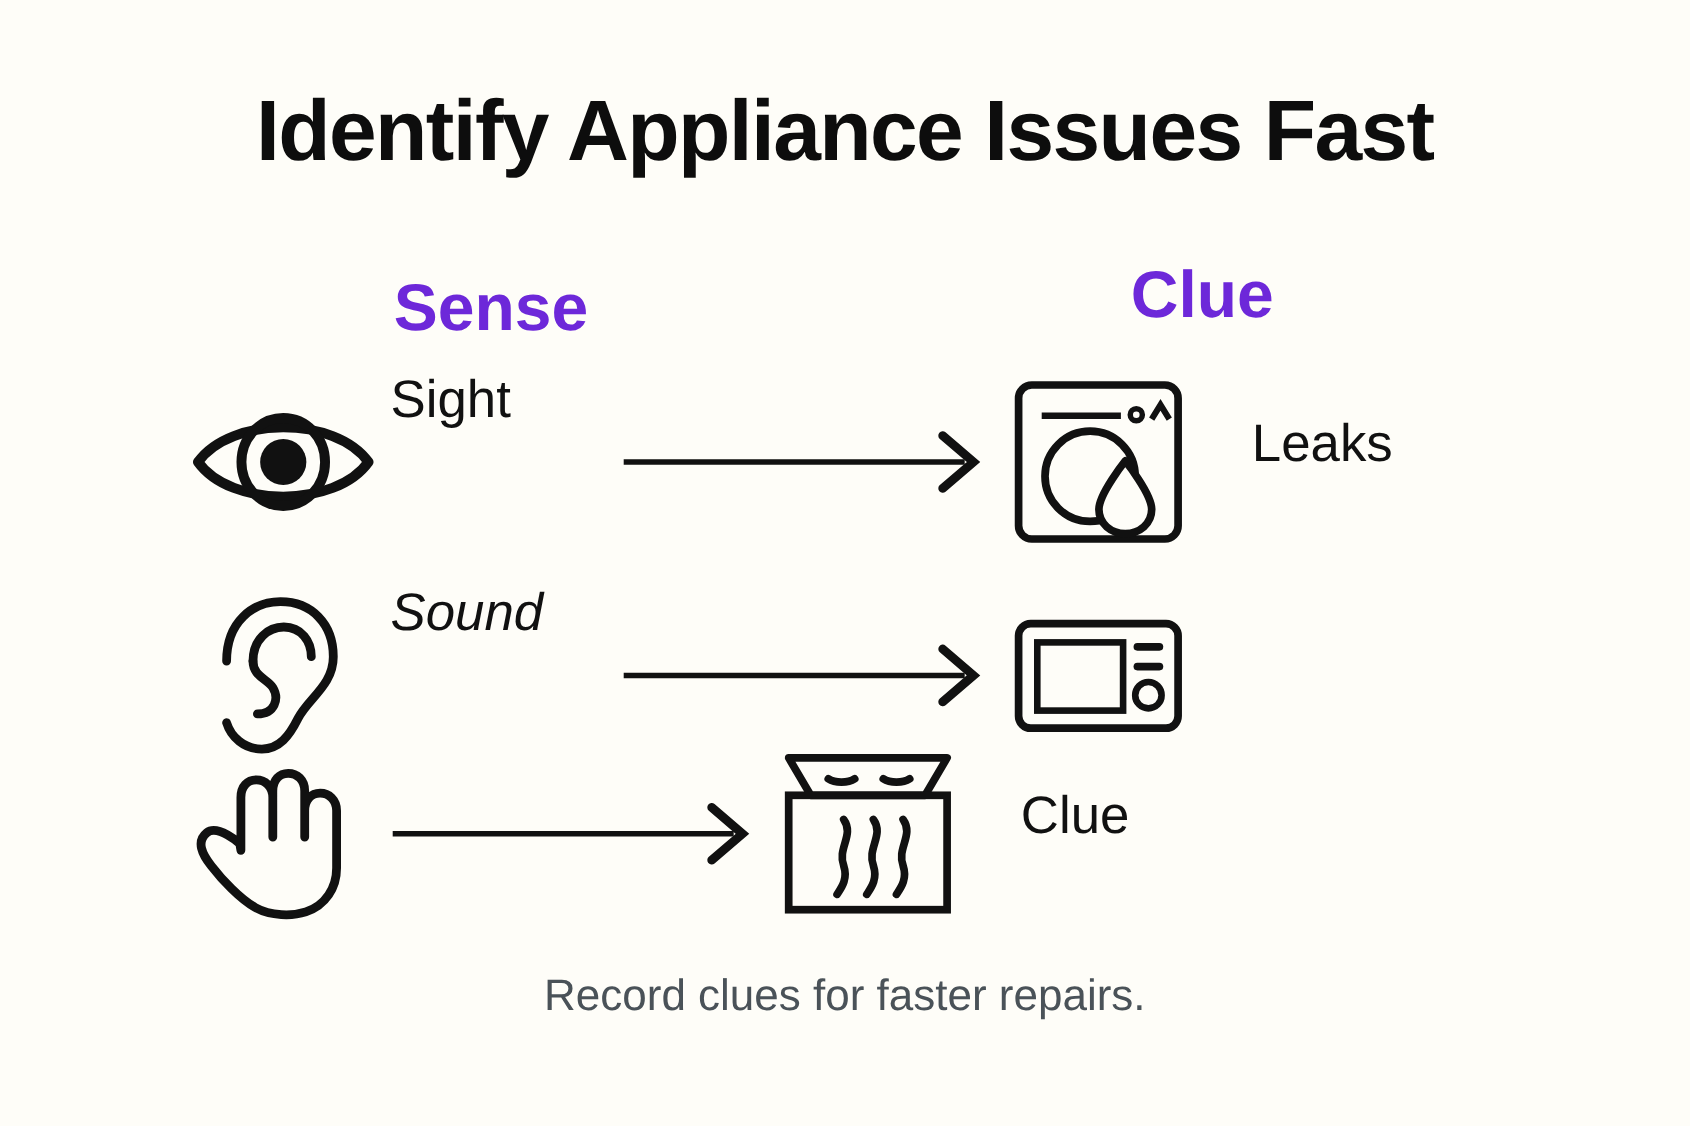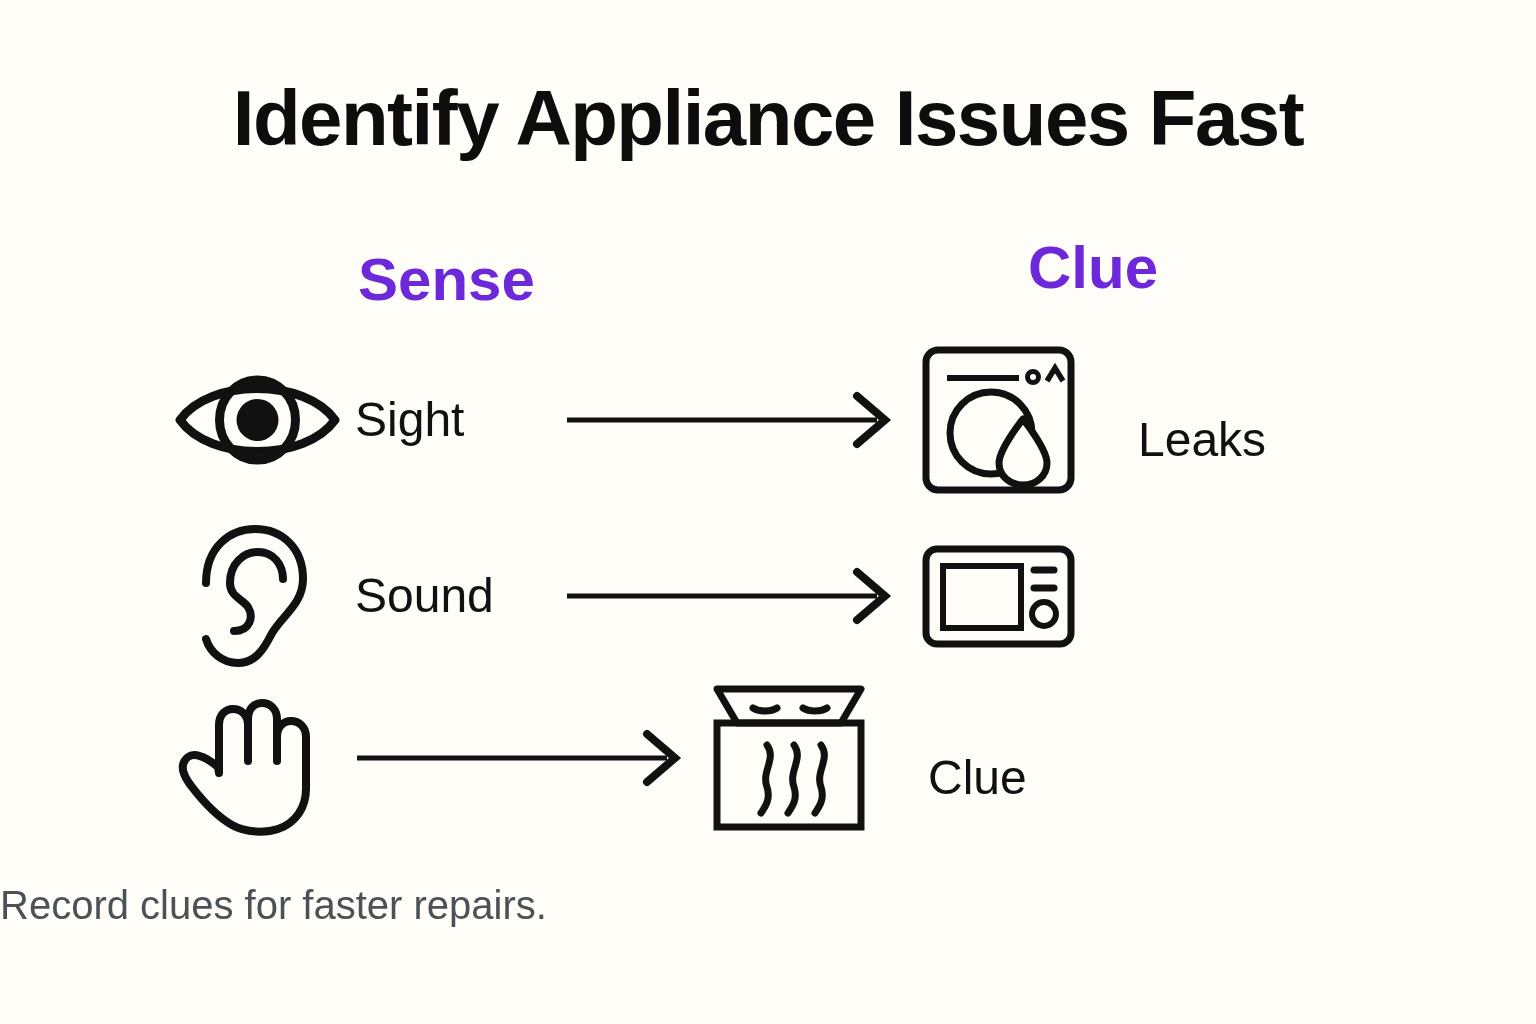--- a/index.html
+++ b/index.html
@@ -48,24 +48,23 @@
   .col-head.sense { top: 250px; left: 358px; }
   .col-head.clue  { top: 238px; left: 1028px; }
 
   
   .row {
     position: absolute;
     left: 170px;
     width: 1200px;
     height: 160px;
     display: flex;
-    align-items: center;
   }
   .row-1 { top: 340px; }
-  .row-2 { top: 516px; }
+  .row-2 { top: 534px; font-style: italic; }
   .row-3 { top: 678px; }
 
   .sense-icon {
     width: 175px;
     height: 160px;
     display: flex;
     align-items: center;
     justify-content: center;
     flex: 0 0 auto;
   }
@@ -105,21 +104,21 @@
     white-space: nowrap;
     margin-top: 40px;
   }
 
   
   .footer {
     position: absolute;
     top: 885px;
     left: 0;
     width: 1536px;
-    text-align: left;
+    text-align: center;
     font-size: 40px;
     font-weight: 400;
     color: #4A5258;
     line-height: 1;
     white-space: nowrap;
   }
 
   svg { display: block; overflow: visible; }
 </style>
 </head>

